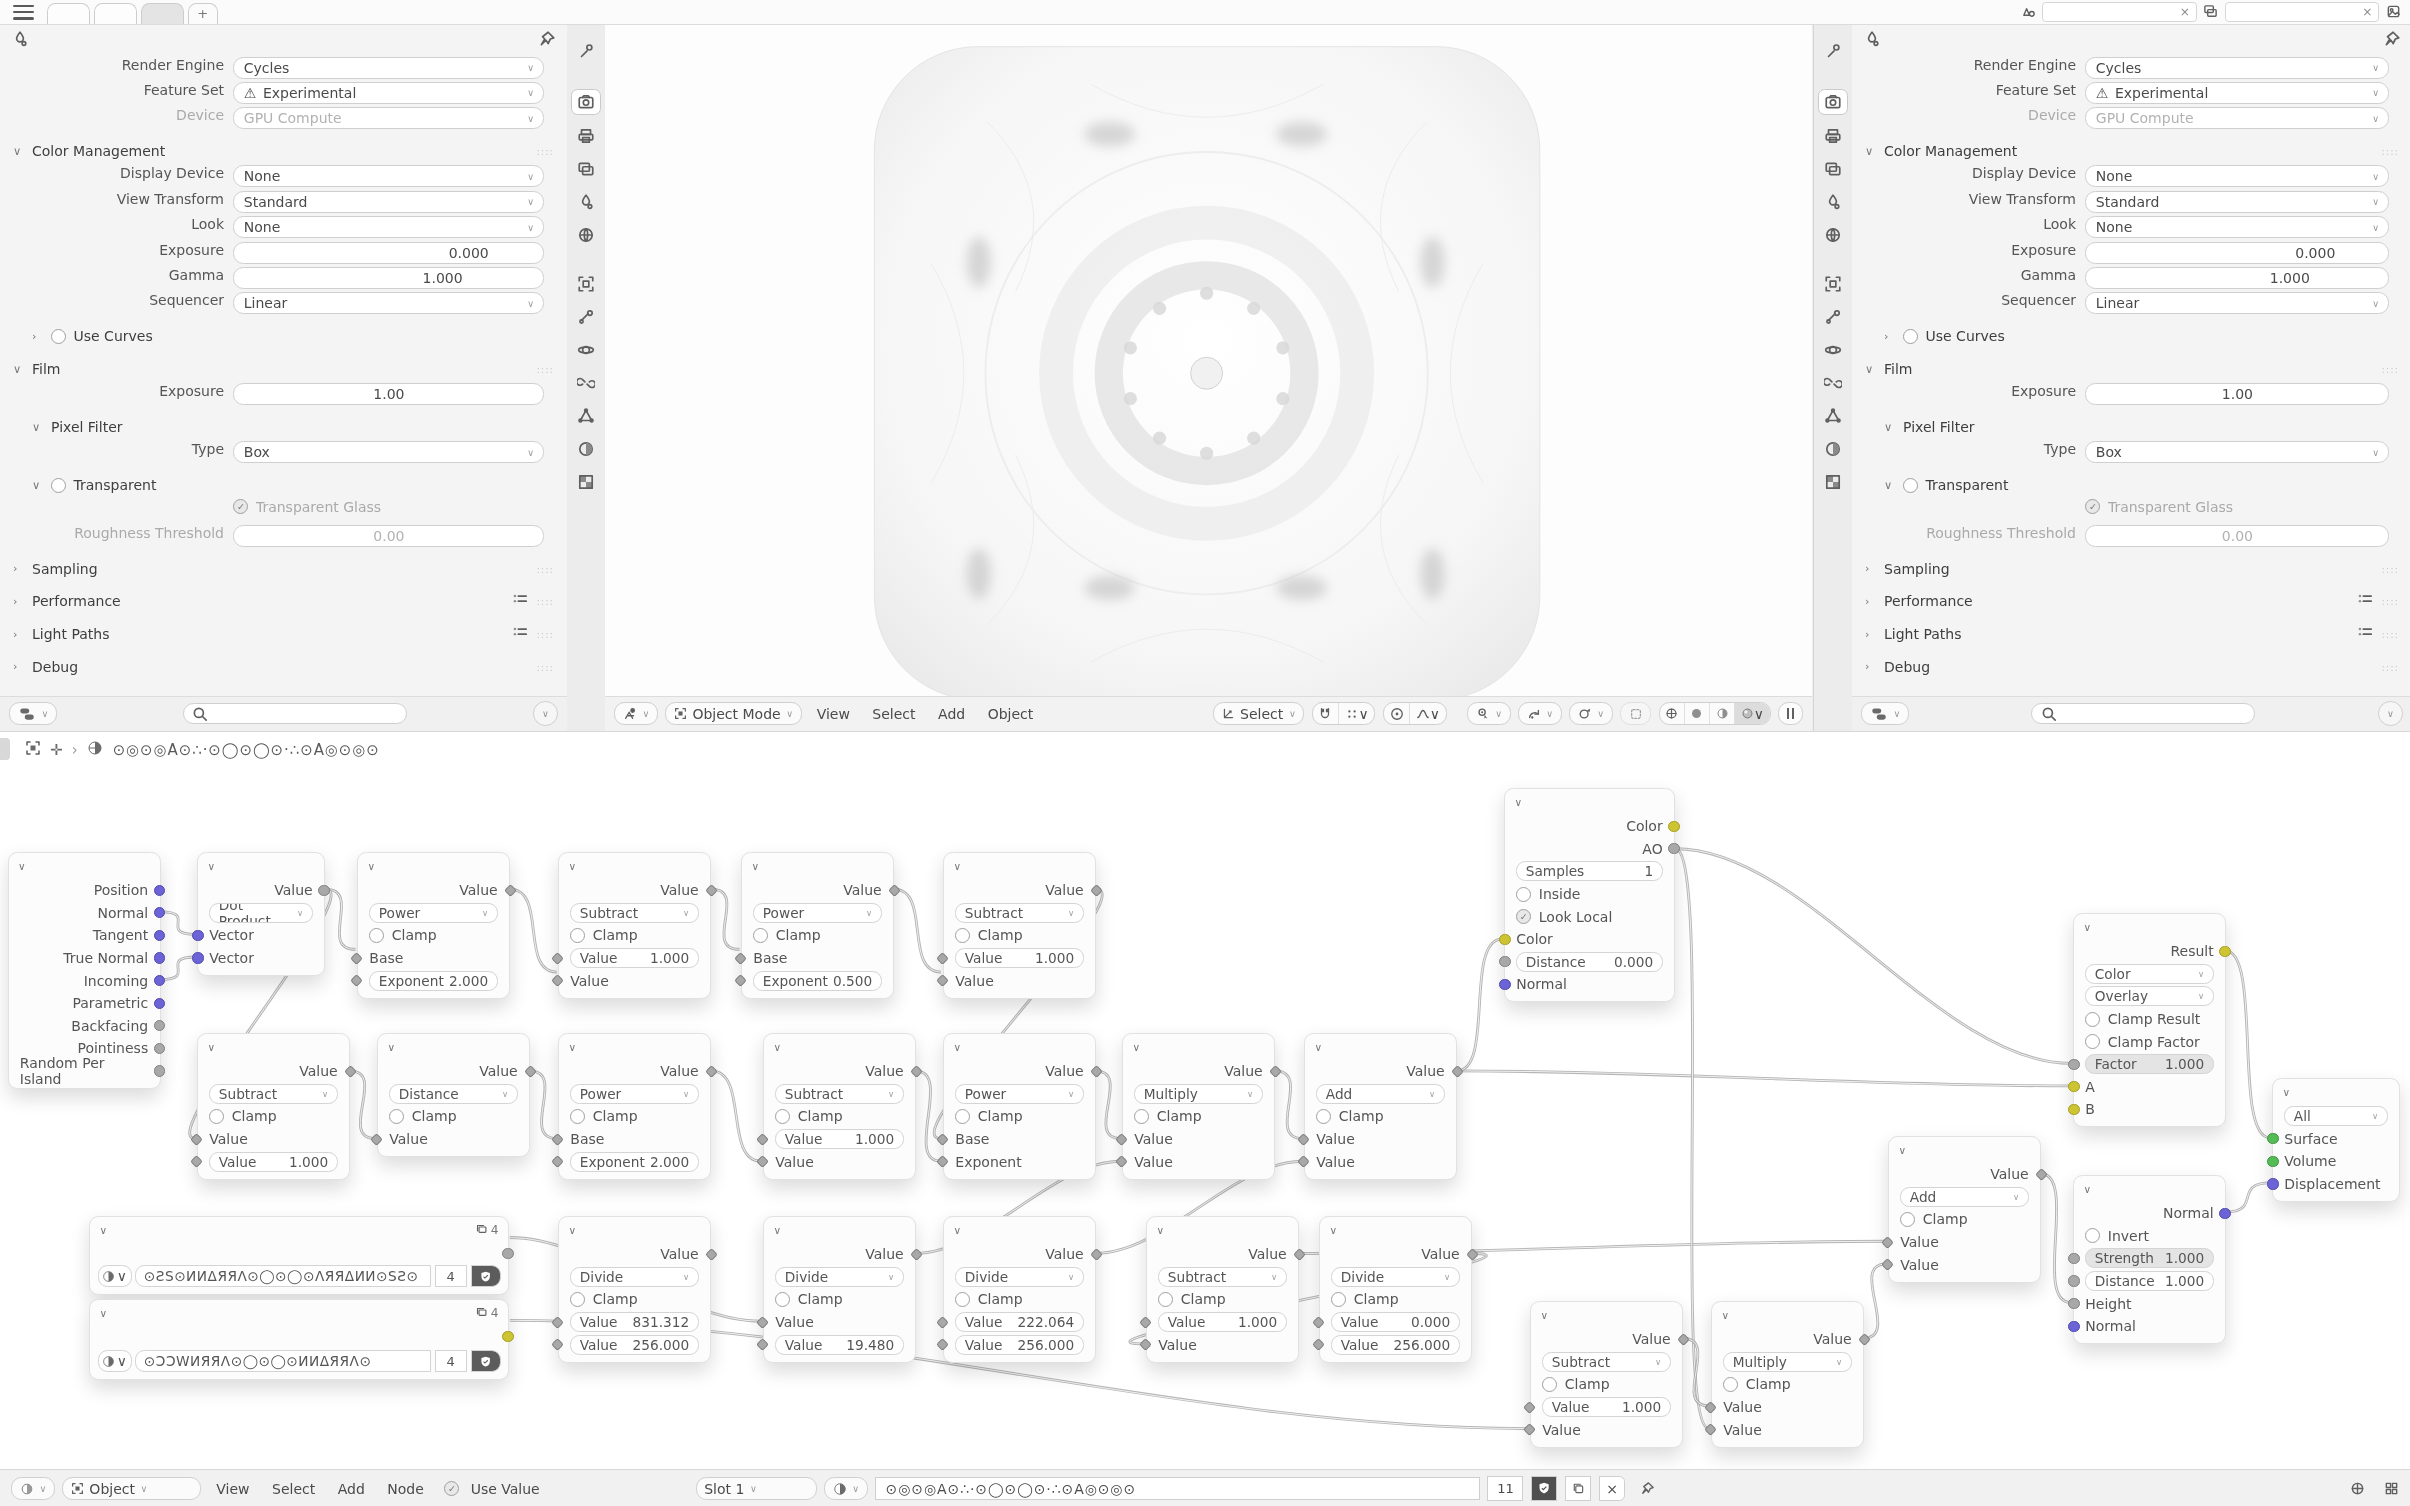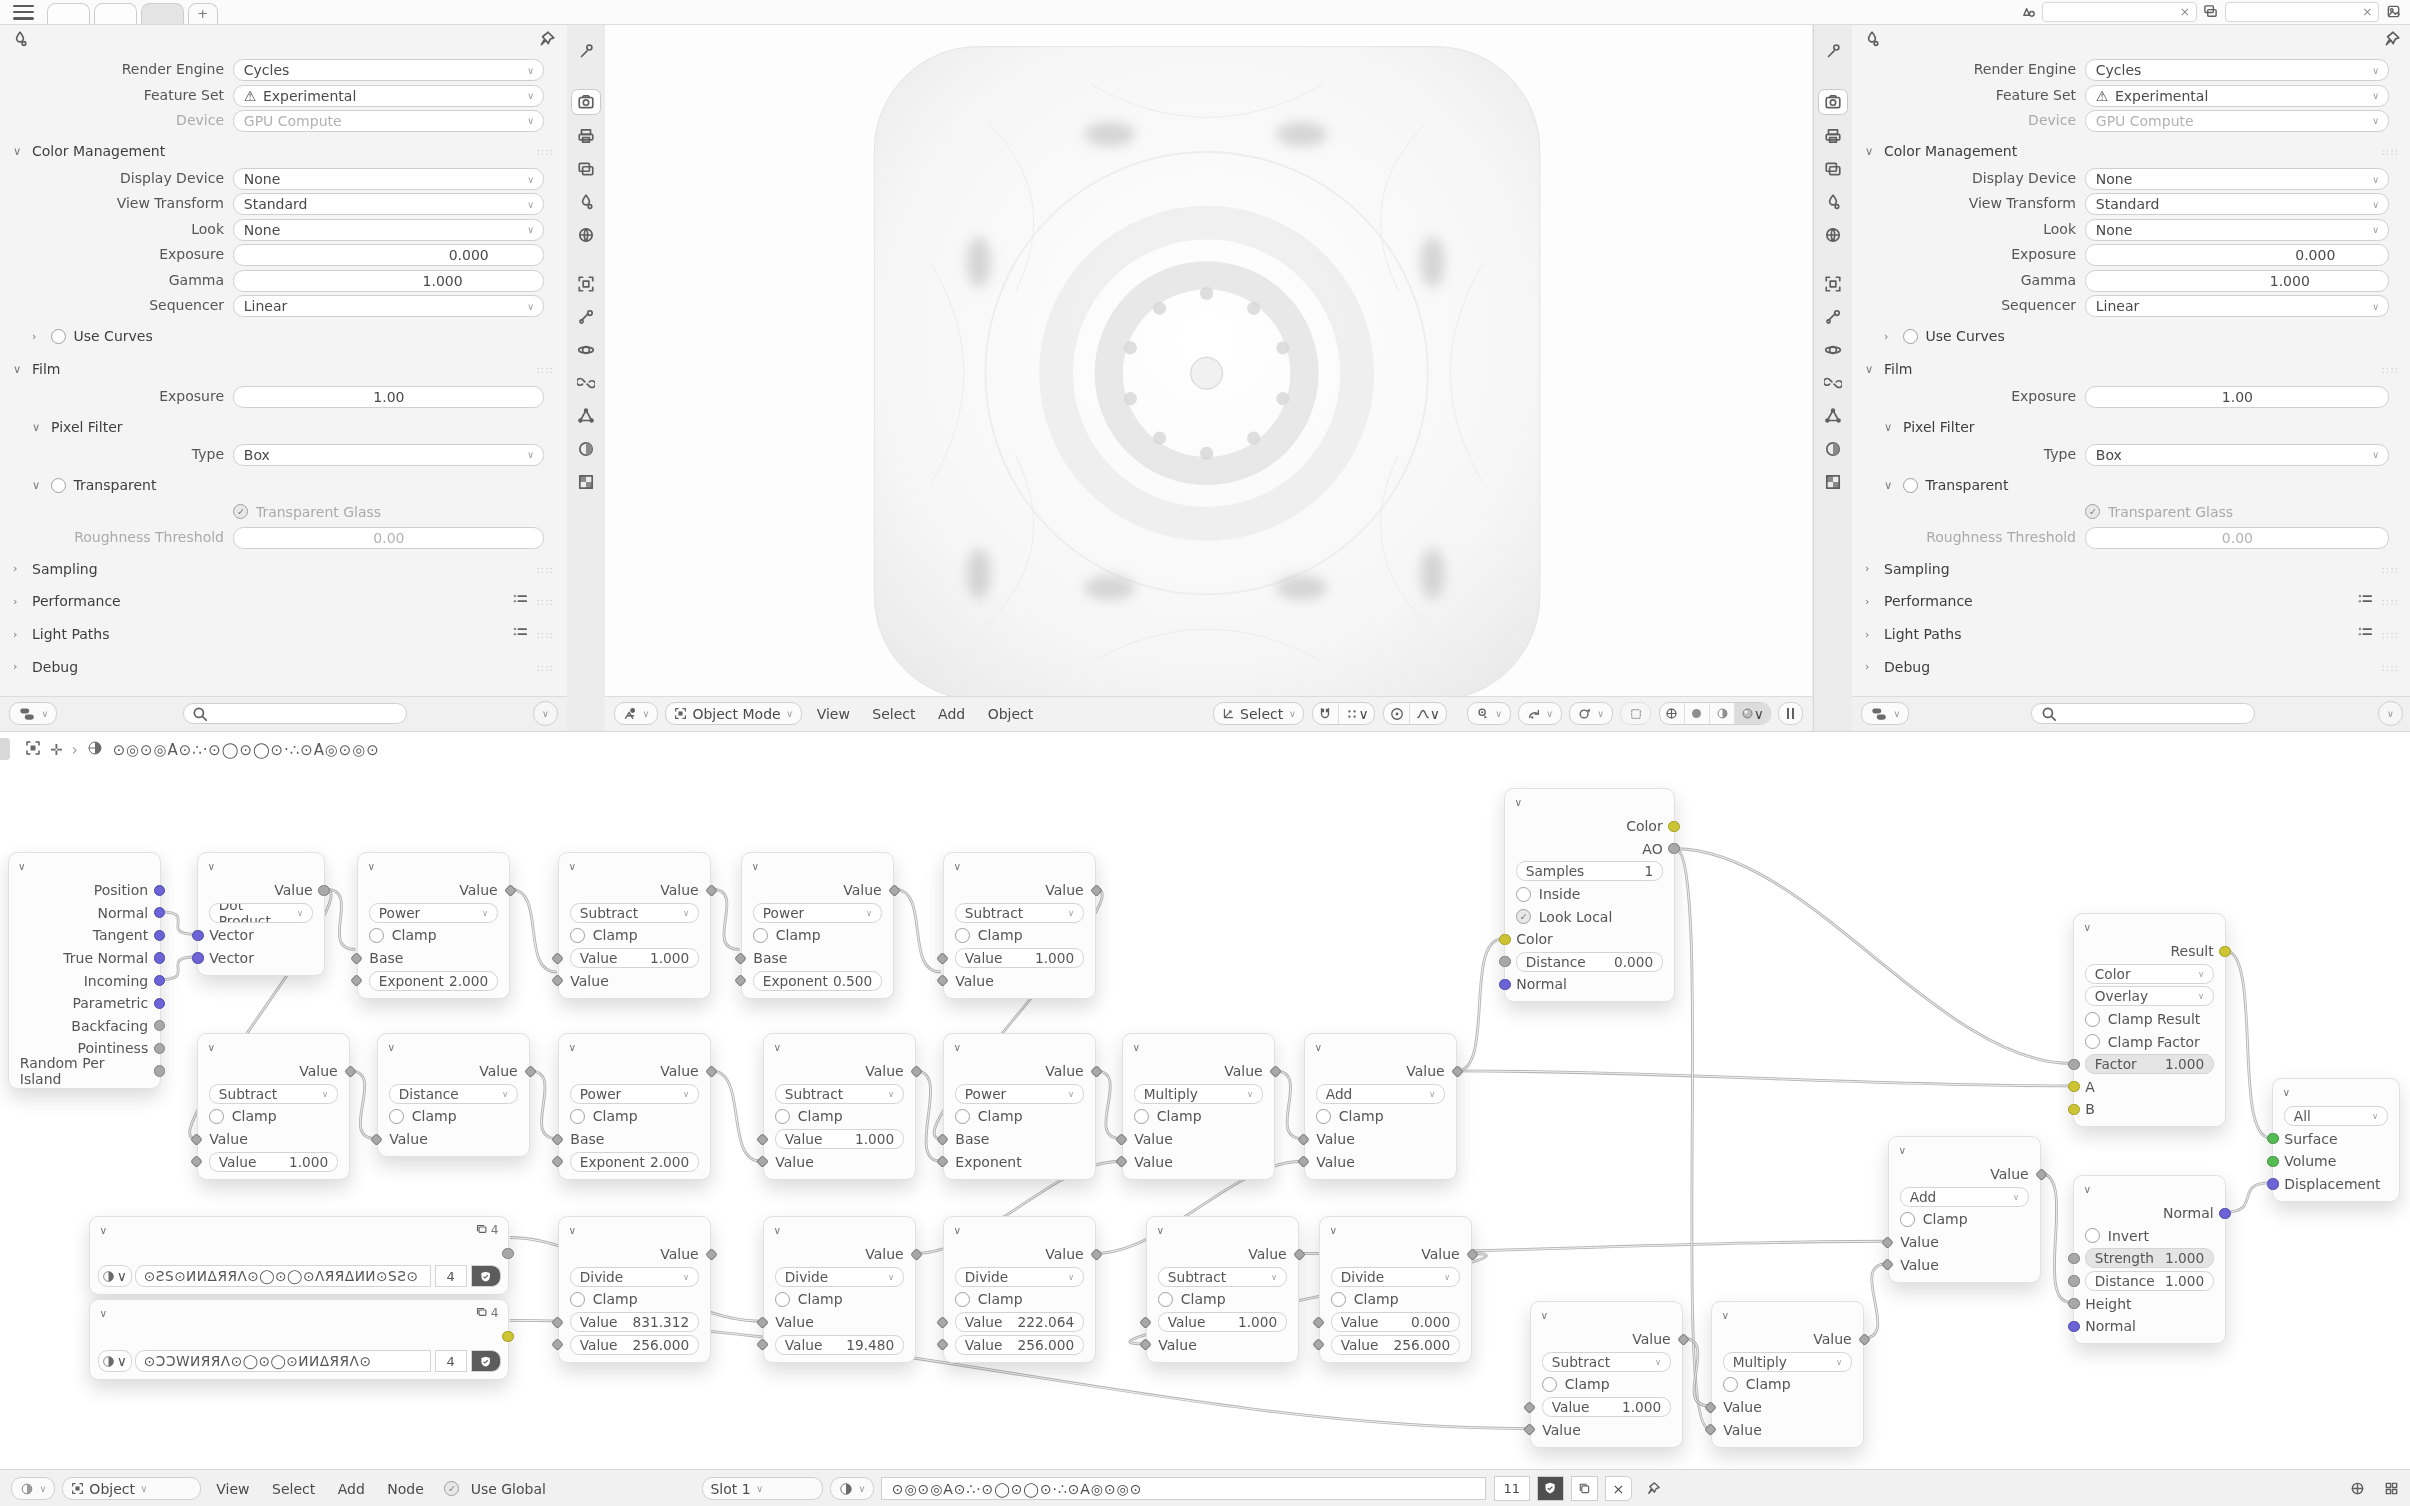--- a/index.html
+++ b/index.html
@@ -25,21 +25,21 @@
   
   #left-props{left:0;top:24.5px;width:605px;height:706px;background:#f4f4f4;border-right:0.9px solid #d5d5d5;display:flex}
   #right-props{left:1813px;top:24.5px;width:598px;height:706px;background:#f4f4f4;border-left:0.9px solid #d5d5d5;display:flex}
   .props-content{flex:1;position:relative;overflow:hidden}
   .tabstrip{width:38px;background:#ececec;display:flex;flex-direction:column;align-items:center;padding-top:15px;gap:8.5px;flex:none}
   .tabstrip .tab{width:28px;height:24.5px;border-radius:6.6px;display:flex;align-items:center;justify-content:center}
   .tabstrip .tab.active{background:#ffffff;border:0.9px solid #c9c9c9}
   .tabstrip .gap{height:7.5px}
   .phead{height:32px;display:flex;align-items:center;padding:0 11.3px}
   .pin{margin-left:auto}
-  .prow{display:flex;align-items:center;height:25.4px;padding-right:22.6px}
+  .prow{display:flex;height:25.4px;padding-right:22.6px}
   .plabel{width:224px;text-align:right;padding-right:9.4px;font-size:14px;color:#555;flex:none;white-space:nowrap}
   .plabel.dis{color:#aaa}
   .pwidget{flex:1;position:relative;height:20px}
   .pdd,.pslider{height:20px;border:0.9px solid #cfcfcf;border-radius:10.4px;background:#fff;display:flex;
         align-items:center;padding:0 9.4px;font-size:14px;color:#4a4a4a;position:relative;overflow:hidden}
   .pdd .chev{margin-left:auto;color:#9a9a9a;font-size:9.4px}
   .pdd.dis,.pslider.dis{color:#b2b2b2}
   .pslider{justify-content:center}
   .pfill{position:absolute;left:0;top:0;bottom:0;background:#e1e1e1}
   .pslider span{position:relative}
@@ -1852,21 +1852,21 @@
         <rect x="5.5" y="5.5" width="5" height="5" fill="#5f5f5f" stroke="none"></rect>
       </svg>
     <span>Object</span>
       <span class="chev">∨</span>
     </span>
   <span class="menu-lbl">View</span>
   <span class="menu-lbl">Select</span>
   <span class="menu-lbl">Add</span>
   <span class="menu-lbl">Node</span>
   <span class="circle-chk on" style="margin-left:5.6px">✓</span>
-  <span style="margin-left:-3.8px">Use Global</span>
+  <span style="margin-left:-3.8px">Use Value</span>
   <span style="width:141px"></span>
   <span class="vp-pill" style="width:104px">
     <span>Slot 1</span>
       <span class="chev">∨</span>
     </span>
   <span class="vp-pill">
     <svg width="14" height="14" viewBox="0 0 16 16">
         <circle cx="8" cy="8" r="6" fill="#fff" stroke="#6a6a6a"></circle>
         <path d="M8 2a6 6 0 0 1 0 12z" fill="#6a6a6a"></path>
       </svg>

